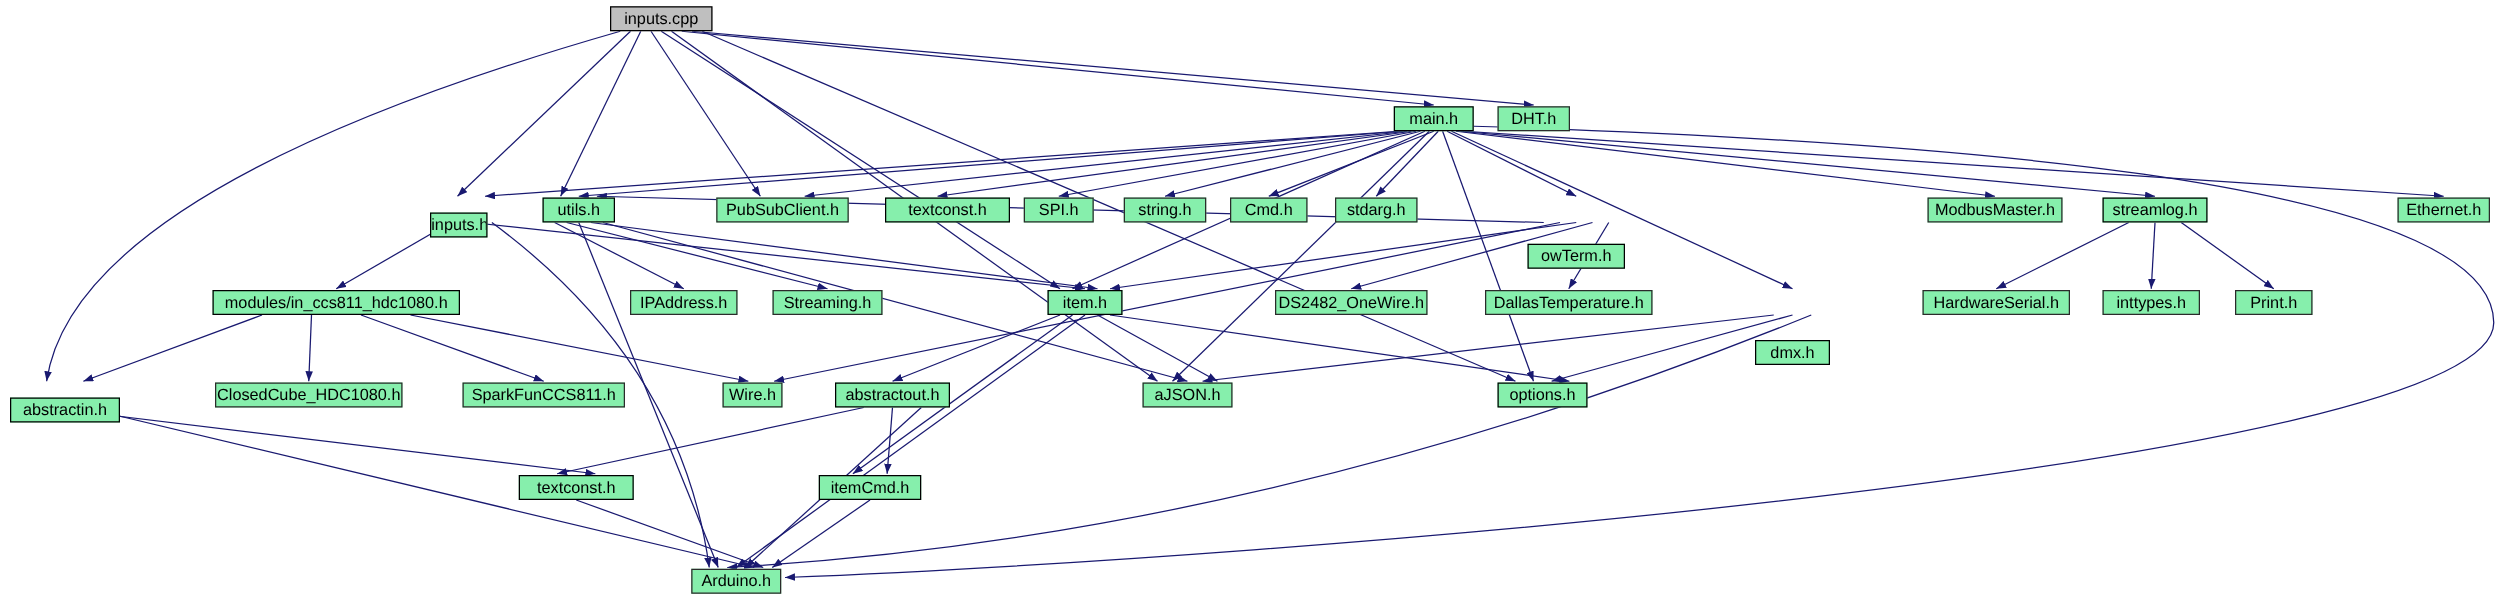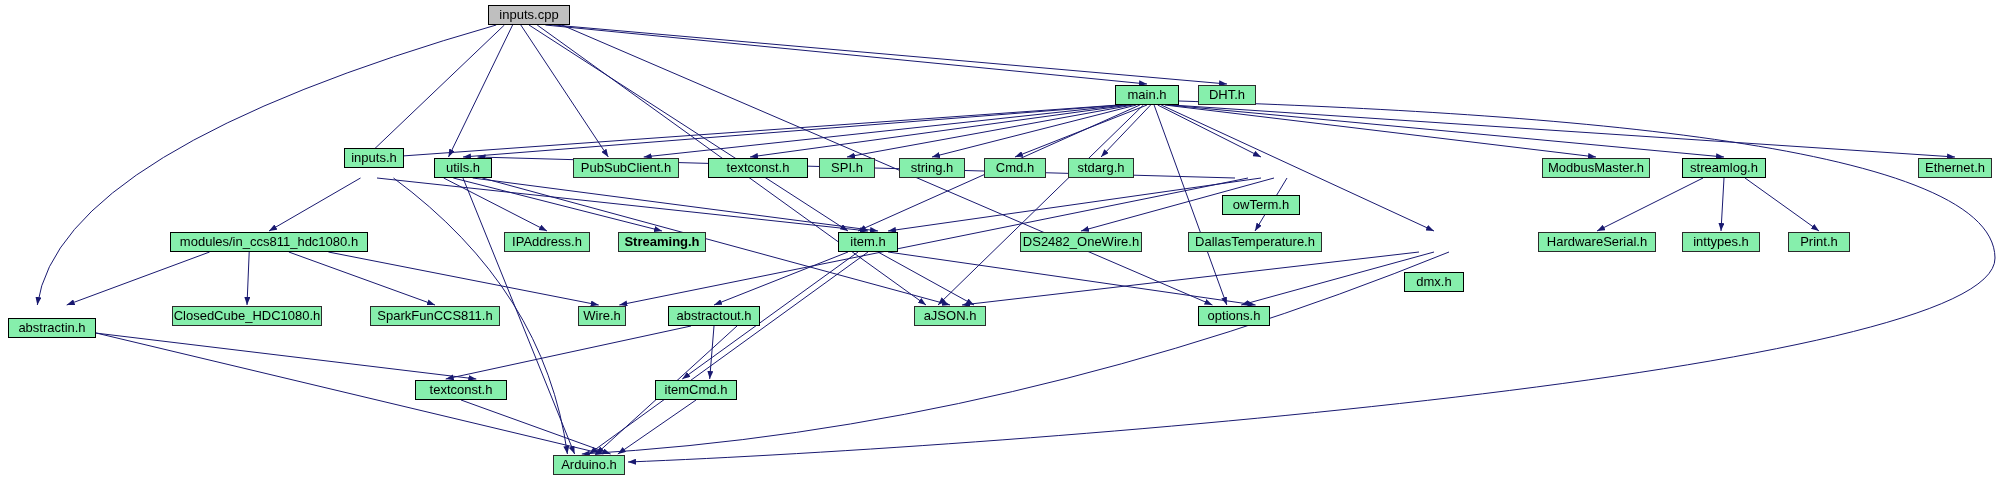--- a/index.html
+++ b/index.html
@@ -115,35 +115,35 @@
       <path d="M737.0,326 L596.2,454" class="edge" stroke="#191970" marker-end="url(#arrowhead)"></path>
       <path d="M37.3,326 L476.3,379" class="edge" stroke="#191970" marker-end="url(#arrowhead)"></path>
       <path d="M66.7,326 L603.4,454" class="edge" stroke="#191970" marker-end="url(#arrowhead)"></path>
       <path d="M461.0,400 L610.6,454" class="edge" stroke="#191970" marker-end="url(#arrowhead)"></path>
       <path d="M696.0,400 L617.8,454" class="edge" stroke="#191970" marker-end="url(#arrowhead)"></path>
     </svg>
   <div id="nodes">
       <div class="node focus" style="left: 488px; top: 5px; width: 82px;">inputs.cpp</div>
       <div class="node internal" style="left: 1115px; top: 85px; width: 64px;">main.h</div>
       <div class="node external" style="left: 1198px; top: 85px; width: 58px;">DHT.h</div>
-      <div class="node internal" style="left: 344px; top: 148px; width: 60px;">inputs.h</div>
+      <div class="node internal" style="left: 344px; top: 170px; width: 46px;">inputs.h</div>
       <div class="node internal" style="left: 434px; top: 158px; width: 58px;">utils.h</div>
       <div class="node external" style="left: 573px; top: 158px; width: 106px;">PubSubClient.h</div>
       <div class="node internal" style="left: 708px; top: 158px; width: 100px;">textconst.h</div>
       <div class="node external" style="left: 819px; top: 158px; width: 56px;">SPI.h</div>
       <div class="node external" style="left: 899px; top: 158px; width: 66px;">string.h</div>
       <div class="node external" style="left: 984px; top: 158px; width: 62px;">Cmd.h</div>
       <div class="node external" style="left: 1068px; top: 158px; width: 66px;">stdarg.h</div>
       <div class="node internal" style="left: 1222px; top: 158px; width: 78px; margin-top: 37px;">owTerm.h</div>
       <div class="node external" style="left: 1542px; top: 158px; width: 108px;">ModbusMaster.h</div>
       <div class="node internal" style="left: 1682px; top: 158px; width: 84px;">streamlog.h</div>
       <div class="node external" style="left: 1918px; top: 158px; width: 74px;">Ethernet.h</div>
       <div class="node internal" style="left: 170px; top: 232px; width: 198px;">modules/in_ccs811_hdc1080.h</div>
       <div class="node external" style="left: 504px; top: 232px; width: 86px;">IPAddress.h</div>
-      <div class="node external" style="left: 618px; top: 232px; width: 88px; font-weight: bold;">Streaming.h</div>
+      <div class="node external" style="left: 618px; top: 232px; width: 88px;">Streaming.h</div>
       <div class="node internal" style="left: 838px; top: 232px; width: 60px;">item.h</div>
       <div class="node external" style="left: 1020px; top: 232px; width: 122px;">DS2482_OneWire.h</div>
       <div class="node external" style="left: 1188px; top: 232px; width: 134px;">DallasTemperature.h</div>
       <div class="node internal" style="left: 1404px; top: 232px; width: 60px; margin-top: 40px;">dmx.h</div>
       <div class="node external" style="left: 1538px; top: 232px; width: 118px;">HardwareSerial.h</div>
       <div class="node external" style="left: 1682px; top: 232px; width: 78px;">inttypes.h</div>
       <div class="node external" style="left: 1788px; top: 232px; width: 62px;">Print.h</div>
       <div class="node internal" style="left: 8px; top: 318px; width: 88px;">abstractin.h</div>
       <div class="node external" style="left: 172px; top: 306px; width: 150px;">ClosedCube_HDC1080.h</div>
       <div class="node external" style="left: 370px; top: 306px; width: 130px;">SparkFunCCS811.h</div>

